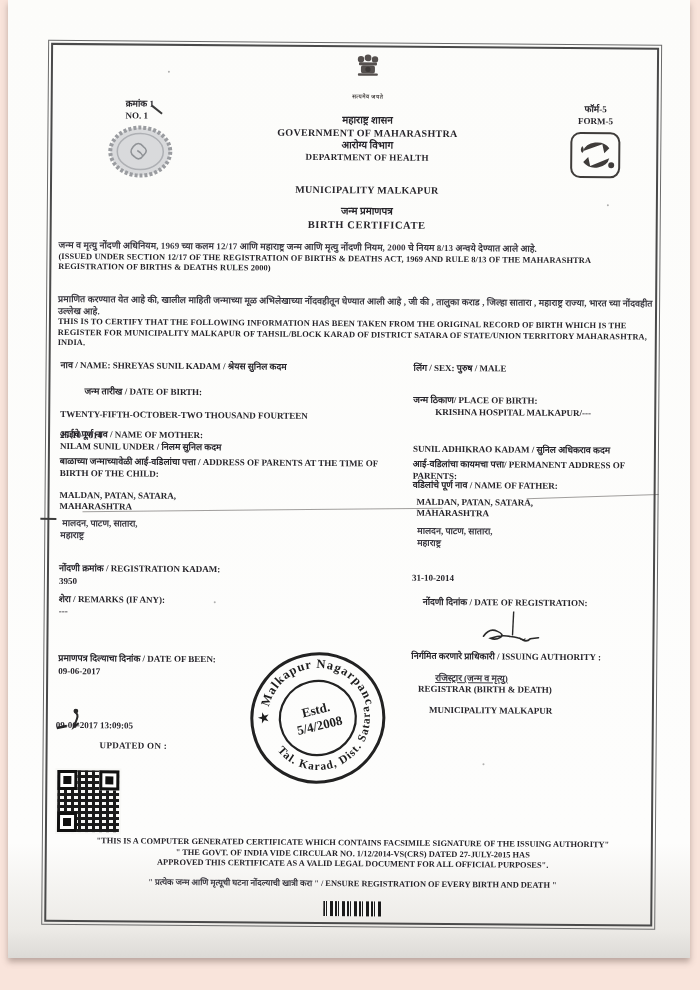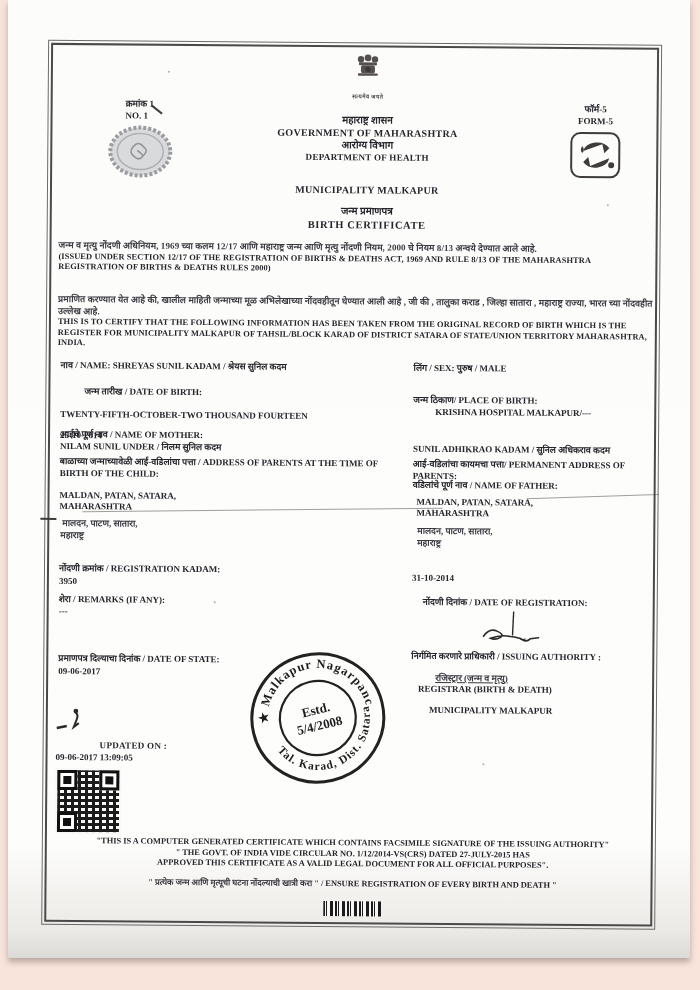--- a/index.html
+++ b/index.html
@@ -159,21 +159,21 @@
 
     <div class="abs t9 b" style="left:55px;top:594px;">शेरा / REMARKS (IF ANY):</div>
     <div class="abs t9 b" style="left:55px;top:606px;">---</div>
 
     <svg class="abs" style="left:476px;top:606px;" width="62" height="38" viewBox="0 0 62 38">
       <path d="M34 2 L33 26" stroke="#2a2a2a" stroke-width="1.4" fill="none"></path>
       <path d="M4 27 q6 -9 14 -5 q7 3 3 6 q-5 3 -10 1 q10 -4 20 -2 q8 1 12 3 q4 3 8 -1 l8 -1" stroke="#2a2a2a" stroke-width="1.6" fill="none" stroke-linecap="round"></path>
       <path d="M40 28 q3 4 6 1" stroke="#2a2a2a" stroke-width="1.3" fill="none"></path>
     </svg>
 
-    <div class="abs t9 b" style="left:55px;top:653px;">प्रमाणपत्र दिल्याचा दिनांक  / DATE OF STATE:</div>
+    <div class="abs t9 b" style="left:55px;top:653px;">प्रमाणपत्र दिल्याचा दिनांक  / DATE OF BEEN:</div>
     <div class="abs t9 b" style="left:55px;top:666px;">09-06-2017</div>
 
     <div class="abs t9 b" style="left:408px;top:648px;">निर्गमित करणारे प्राधिकारी /  ISSUING AUTHORITY :</div>
     <div class="abs t9 b faded" style="left:432px;top:670px;text-decoration:underline;">रजिस्ट्रार (जन्म व मृत्यु)</div>
     <div class="abs t9 b" style="left:415px;top:681px;">REGISTRAR (BIRTH &amp; DEATH)</div>
     <div class="abs t9 b" style="left:426px;top:702px;">MUNICIPALITY MALKAPUR</div>
 
     <svg class="abs" style="left:243px;top:646px;transform:rotate(-14deg);" width="144" height="140" viewBox="0 0 144 140">
       <ellipse cx="72" cy="70" rx="66" ry="64" fill="none" stroke="#222" stroke-width="3"></ellipse>
       <ellipse cx="72" cy="70" rx="38" ry="37" fill="none" stroke="#222" stroke-width="2.2"></ellipse>
@@ -191,21 +191,21 @@
       <text x="72" y="82" text-anchor="middle" font-size="13" font-weight="bold" fill="#1d1d1d">5/4/2008</text>
     </svg>
 
     <svg class="abs" style="left:50px;top:708px;" width="46" height="32" viewBox="0 0 46 32">
       <path d="M4 20 l10 -2" stroke="#2a2a2a" stroke-width="2.5" fill="none"></path>
       <path d="M22 4 q4 2 2 7 l-3 8 l5 -4" stroke="#2a2a2a" stroke-width="2" fill="none"></path>
       <circle cx="23" cy="3" r="2.4" fill="#2a2a2a"></circle>
     </svg>
 
     <div class="abs t9 b" style="left:53px;top:740px;letter-spacing:.3px;padding-left:44px;">UPDATED ON :</div>
-    <div class="abs t9 b" style="left:53px;top:752px;">09-06-2017 13:09:05</div>
+    <div class="abs t9 b" style="left:53px;top:720px;">09-06-2017 13:09:05</div>
 
     <div class="qr">
       <div class="finder f1"></div>
       <div class="finder f2"></div>
       <div class="finder f3"></div>
     </div>
 
     <div class="abs ctr" style="left:68px;top:836px;width:566px;">
       <div class="t8 b">"THIS IS A COMPUTER GENERATED CERTIFICATE WHICH CONTAINS FACSIMILE SIGNATURE OF THE ISSUING AUTHORITY"</div>
       <div class="t8 b">" THE GOVT. OF INDIA VIDE CIRCULAR NO. 1/12/2014-VS(CRS) DATED 27-JULY-2015 HAS</div>

